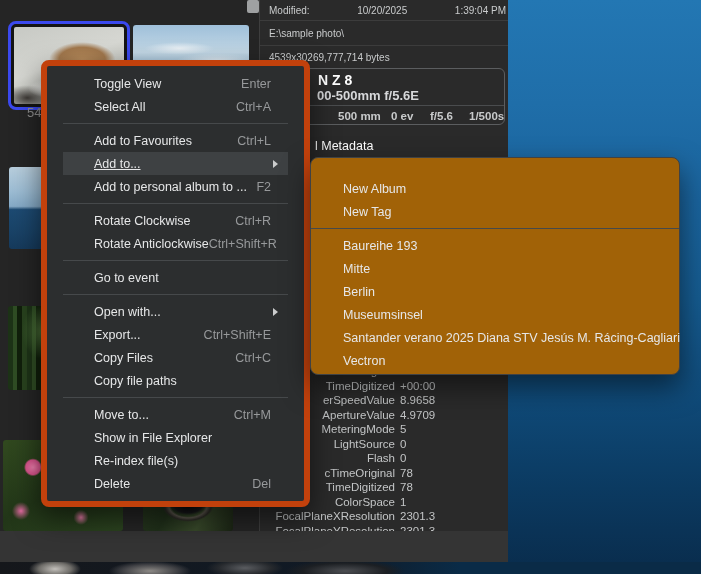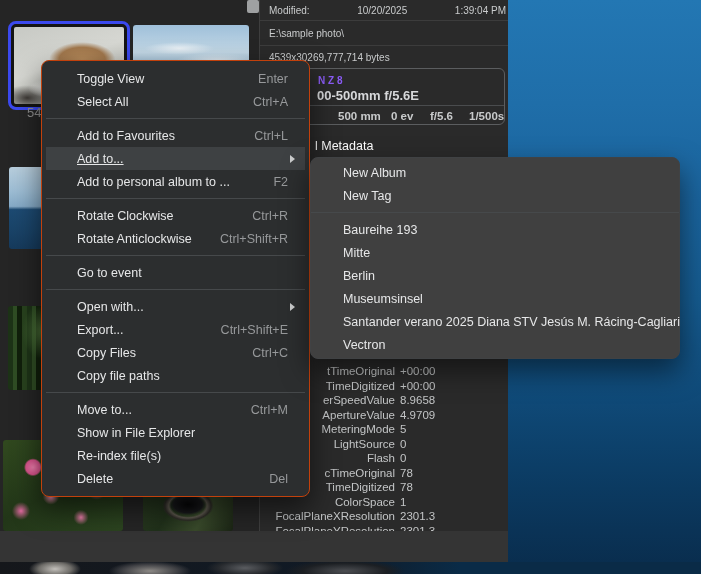--- a/index.html
+++ b/index.html
@@ -64,51 +64,51 @@
   .prow{display:flex;align-items:center;font-size:10px;
     padding:0 2px 0 9px;border-bottom:1px solid #3c3c3c;}
   .r1{height:20px;justify-content:space-between;}
   .r2{height:24px;}
   .r3{height:22px;border-bottom:none;}
   .scrollthumb{position:absolute;left:247px;top:0;width:12px;height:13px;
     background:#9fa1a2;border-radius:2px;z-index:3;}
 
   .camera-box{position:absolute;left:233px;top:68px;width:272px;height:57px;
     border:1px solid #5b5d5f;border-radius:6px;box-sizing:border-box;z-index:3;}
-  .cam-name{position:absolute;left:84px;top:4px;font-size:10px;font-weight:bold;
-    color:#8b5cf6;line-height:15px;}
+  .cam-name{position:absolute;left:84px;top:4px;font-size:14px;font-weight:bold;
+    color:#ffffff;line-height:15px;}
   .cam-lens{position:absolute;left:83px;top:19px;font-size:13px;font-weight:bold;
     color:#d7d8da;line-height:15px;}
   .cam-sep{position:absolute;left:0;right:0;top:36px;height:1px;background:#4a4c4e;}
   .cam-spec{position:absolute;top:39px;height:17px;line-height:17px;
     font-size:11.5px;font-weight:bold;color:#c8cacb;}
   .cs1{left:104px;}.cs2{left:157px;text-align:right;}.cs3{left:196px;}.cs4{left:235px;}
 
   .md-header{position:absolute;left:315px;top:139px;font-size:12.5px;
     color:#ffffff;z-index:3;}
 
   .exif{position:absolute;left:269px;top:364px;width:246px;z-index:2;
     font-size:11.5px;color:#c3c5c6;}
   .exif-row{display:flex;height:14.5px;align-items:center;}
   .exif-key{width:126px;text-align:right;white-space:nowrap;}
   .exif-val{margin-left:5px;white-space:nowrap;}
 
   
   .menu{position:absolute;left:41px;top:60px;width:269px;background:#2c2e2f;
-    border:1px solid #c2410c;border-radius:8px;padding:6px 4px;box-sizing:border-box;
+    border:6px solid #c2410c;border-radius:8px;padding:6px 16px;box-sizing:border-box;
     z-index:20;box-shadow:0 12px 28px rgba(0,0,0,.55);font-size:12.5px;color:#e6e7e8;}
   .mi{height:23px;display:flex;align-items:center;padding:0 8px 0 31px;white-space:nowrap;}
   .mi.hl{background:#3e4143;text-decoration:underline;}
   .mi .sc{margin-left:auto;color:#97999b;padding-right:9px;}
   .mi .arr{margin-left:auto;width:0;height:0;border-top:4px solid transparent;
     border-bottom:4px solid transparent;border-left:5px solid #cbcccd;margin-right:2px;}
   .msep{height:1px;background:#46494b;margin:5px 0;}
 
-  .submenu{position:absolute;left:310px;top:157px;width:370px;background:#404040;
-    border:1px solid #404244;border-radius:8px;padding:3px 0 2px;box-sizing:border-box;
+  .submenu{position:absolute;left:310px;top:157px;width:370px;background:#a16207;
+    border:1px solid #404244;border-radius:8px;padding:19px 0 2px;box-sizing:border-box;
     z-index:21;box-shadow:0 12px 28px rgba(0,0,0,.5);font-size:12.5px;color:#e6e7e8;}
   .smi{height:23px;display:flex;align-items:center;padding:0 10px 0 32px;white-space:nowrap;}
 </style>
 </head>
 <body>
 
 <div class="desktop"></div>
 <div class="wall-bottom"></div>
 <div class="wall-rocks"></div>
 

